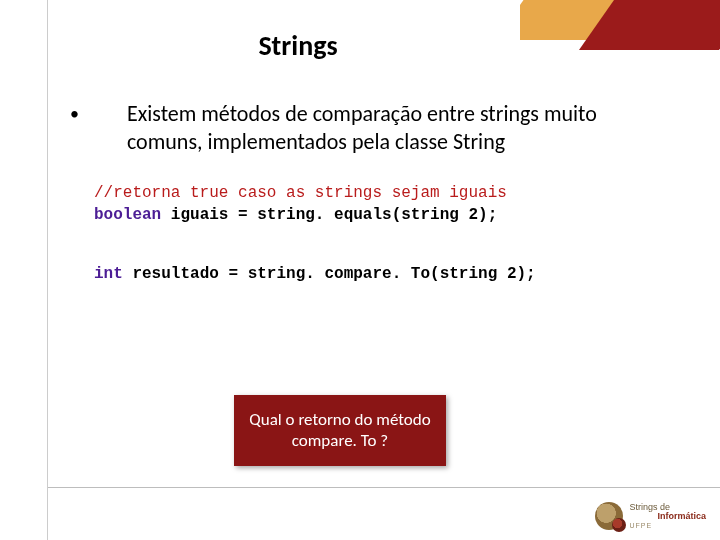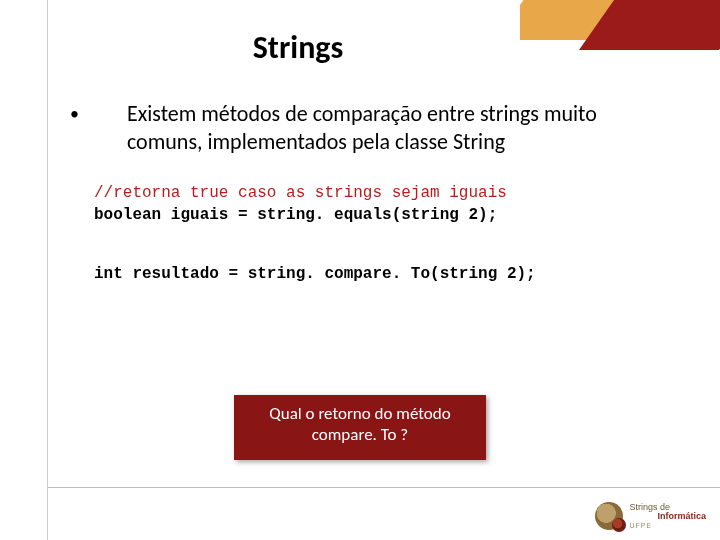--- a/index.html
+++ b/index.html
@@ -35,21 +35,21 @@
     position: absolute;
     right: -20px; top: -10px;
     width: 140px; height: 60px;
     background: #9b1b1b;
     transform: skew(-35deg);
   }
   .slide-title {
     position: absolute;
     top: 28px; left: 0; width: 596px;
     text-align: center;
-    font-size: 32px;
+    font-size: 28px;
     font-weight: 700;
     color: #000;
   }
   .content {
     position: absolute;
     left: 70px; top: 100px;
     width: 600px;
   }
   .bullet-row { display: flex; align-items: flex-start; gap: 12px; }
   .bullet-dot { font-size: 18px; color: #000; line-height: 28px; }
@@ -62,26 +62,26 @@
   .code-block {
     margin-left: 24px;
     margin-top: 28px;
     font-family: "Courier New", monospace;
     font-size: 16px;
     line-height: 1.35;
   }
   .code-block.second { margin-top: 38px; }
   .comment { color: #b91c1c; }
   .code-line { color: #000; font-weight: 700; }
-  .kw { color: #000000; }
+  .kw { color: #4c1d95; }
   .callout {
     position: absolute;
     left: 234px; top: 395px;
-    width: 252px;
-    padding: 8px 10px 14px 10px;
+    width: 212px;
+    padding: 14px 10px 14px 10px;
     background: #8a1515;
     color: #fff;
     font-size: 17px;
     text-align: center;
     line-height: 1.25;
     box-shadow: 2px 2px 5px rgba(0,0,0,0.35);
   }
   .footer-line {
     position: absolute;
     left: 48px; right: 0; bottom: 52px;

